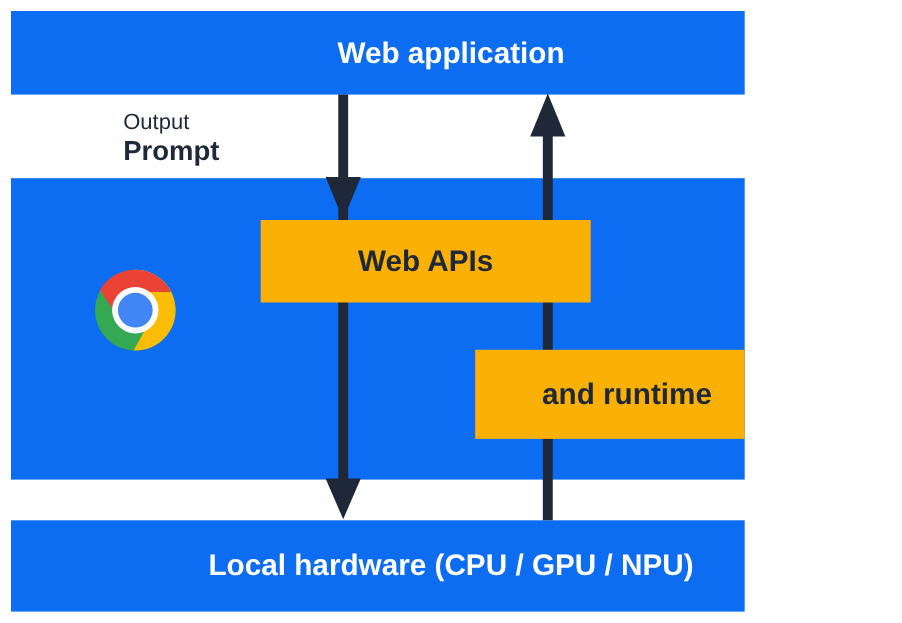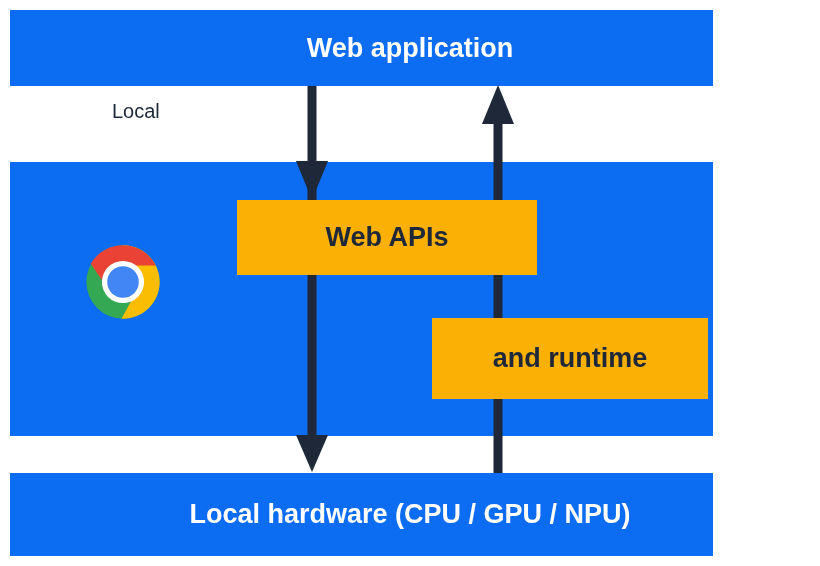--- a/index.html
+++ b/index.html
@@ -3,21 +3,20 @@
 <meta charset="utf-8">
 <style>
   html, body { margin: 0; padding: 0; background: #ffffff; }
   .canvas {
     position: relative;
     width: 677px;
     height: 566px;
     background: #ffffff;
     overflow: hidden;
     font-family: "Liberation Sans", sans-serif;
-    padding-left: 36px;
   }
   .blue-bar {
     position: absolute;
     left: 10px;
     width: 800px;
     background: var(--blue, #0c6cf2);
     color: #ffffff;
     display: flex;
     align-items: center;
     justify-content: center;
@@ -79,21 +78,22 @@
 </head>
 <body>
 
 <div class="canvas">
 
   <div class="blue-bar" id="top-bar">
     <span>Web application</span>
   </div>
 
   <div class="io-group" id="input-group">
-    <div class="io-title">Local</div>
+    <div class="io-title">Output</div>
+    <div class="io-value">Prompt</div>
   </div>
 
 
   <div class="blue-bar" id="middle-box"></div>
 
   <svg id="chrome-logo" viewBox="0 0 48 48" aria-hidden="true">
     <circle cx="24" cy="24" r="20" fill="#34a853"></circle>
     <path fill="#fbbc04" d="M24,4v20l8,4l-8.843,16c0.317,0,0.526,0,0.843,0c11.053,0,20-8.947,20-20S35.053,4,24,4z"></path>
     <path fill="#ea4335" d="M41.84,15H24c-4.971,0-9,4.029-9,9c0,1.457,0.354,2.823,0.958,4.042L6.444,14.083C9.917,8.043,16.468,4,24,4C31.802,4,38.567,8.478,41.84,15z"></path>
     <circle cx="24" cy="24" r="11.5" fill="#ffffff"></circle>

